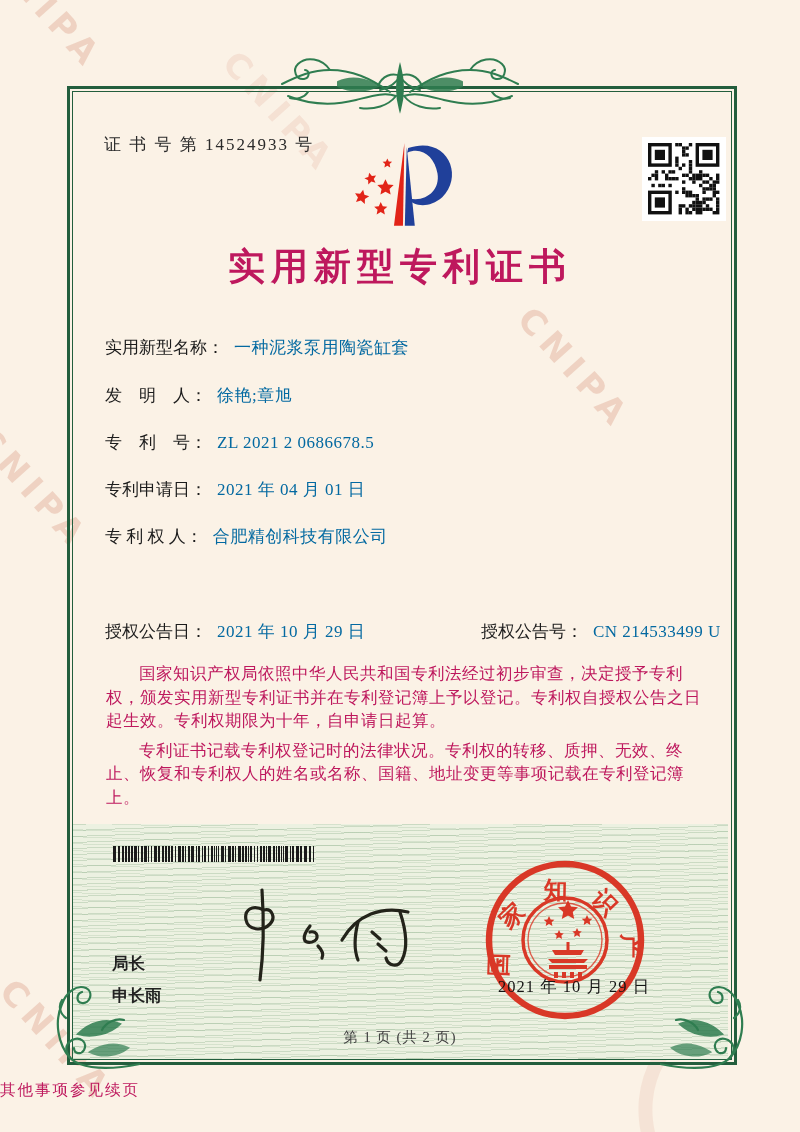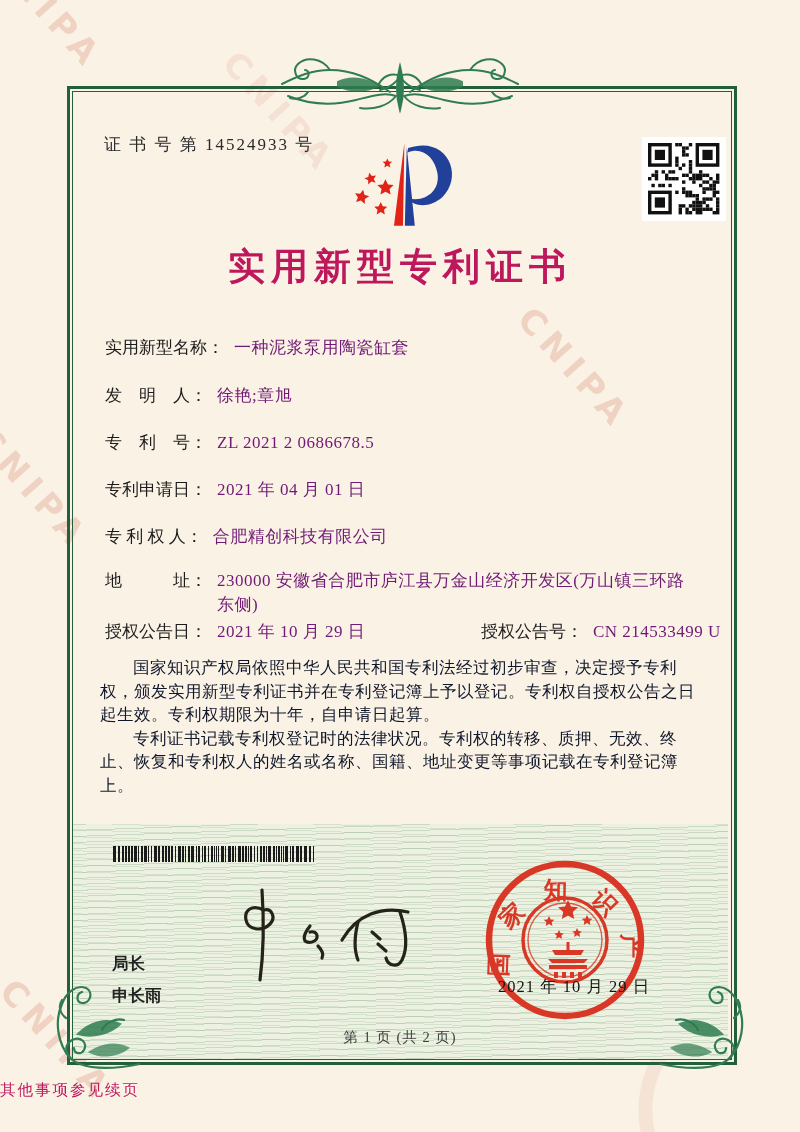--- a/index.html
+++ b/index.html
@@ -44,26 +44,26 @@
   .cert-no{position:absolute;left:104px;top:133px;font-size:17px;letter-spacing:2px;color:#2a2a2a;z-index:3;}
   .logo{position:absolute;left:340px;top:128px;width:142px;height:112px;z-index:3;}
   .qr{position:absolute;left:642px;top:137px;width:84px;height:84px;background:#fff;z-index:3;}
   .title{
     position:absolute;left:0;top:242px;width:100%;text-align:center;
     font-size:37px;font-weight:bold;letter-spacing:6px;color:#be185d;z-index:3;
   }
   
   .field-row{position:absolute;left:105px;width:620px;font-size:17px;z-index:3;}
   .flabel{color:#1c1c1c;}
-  .fvalue{margin-left:10px;letter-spacing:.5px;color:#701a75;}
+  .fvalue{margin-left:10px;letter-spacing:.5px;color:#0369a1;}
   .fvalue.addr{display:inline-block;width:472px;vertical-align:top;line-height:24px;}
   .grant-no{position:absolute;left:376px;top:0;}
   
   .body-text{position:absolute;left:100px;top:656px;width:610px;z-index:3;}
-  .body-text p{margin:0;font-size:16.5px;line-height:23.5px;text-indent:2em;letter-spacing:.5px;color:#0f172a;}
+  .body-text p{margin:6px;font-size:16.5px;line-height:23.5px;text-indent:2em;letter-spacing:.5px;color:#be185d;}
   
   .barcode{position:absolute;left:113px;top:846px;width:206px;height:16px;z-index:3;}
   .director{position:absolute;left:112px;top:906px;z-index:3;
     font-family:"Liberation Sans","DejaVu Sans",sans-serif;font-weight:600;
     font-size:16.5px;color:#222;line-height:32px;margin-top:41px;}
   .signature{position:absolute;left:222px;top:880px;width:205px;height:105px;z-index:3;}
   .seal{position:absolute;left:480px;top:852px;width:170px;height:175px;z-index:3;opacity:.95;}
   .seal-date{position:absolute;left:498px;top:976px;font-size:16.5px;letter-spacing:1px;color:#151515;z-index:4;white-space:nowrap;}
   .page-footer{position:absolute;left:0;top:1028px;width:100%;text-align:center;font-size:14.5px;letter-spacing:1px;color:#404040;z-index:3;}
   .cont-note{position:absolute;left:0;top:1080px;width:100%;text-align:left;font-size:15.5px;letter-spacing:2px;color:#be185d;z-index:3;}
@@ -271,23 +271,20 @@
   </div>
   <div class="field-row" style="top:431px">
     <span class="flabel">专　利　号：</span><span class="fvalue">ZL 2021 2 0686678.5</span>
   </div>
   <div class="field-row" style="top:478px">
     <span class="flabel">专利申请日：</span><span class="fvalue">2021 年 04 月 01 日</span>
   </div>
   <div class="field-row" style="top:525px">
     <span class="flabel">专 利 权 人：</span><span class="fvalue">合肥精创科技有限公司</span>
   </div>
-  <div class="field-row" style="top:569px">
-    <span class="flabel" style="vertical-align:top;">地　　　址：</span><span class="fvalue addr">230000 安徽省合肥市庐江县万金山经济开发区(万山镇三环路东侧)</span>
-  </div>
   <div class="field-row" style="top:620px">
     <span class="flabel">授权公告日：</span><span class="fvalue">2021 年 10 月 29 日</span>
     <span class="grant-no">
       <span class="flabel">授权公告号：</span><span class="fvalue">CN 214533499 U</span>
     </span>
   </div>
 
   <div class="body-text">
     <p>国家知识产权局依照中华人民共和国专利法经过初步审查，决定授予专利权，颁发实用新型专利证书并在专利登记簿上予以登记。专利权自授权公告之日起生效。专利权期限为十年，自申请日起算。</p>
     <p>专利证书记载专利权登记时的法律状况。专利权的转移、质押、无效、终止、恢复和专利权人的姓名或名称、国籍、地址变更等事项记载在专利登记簿上。</p>

